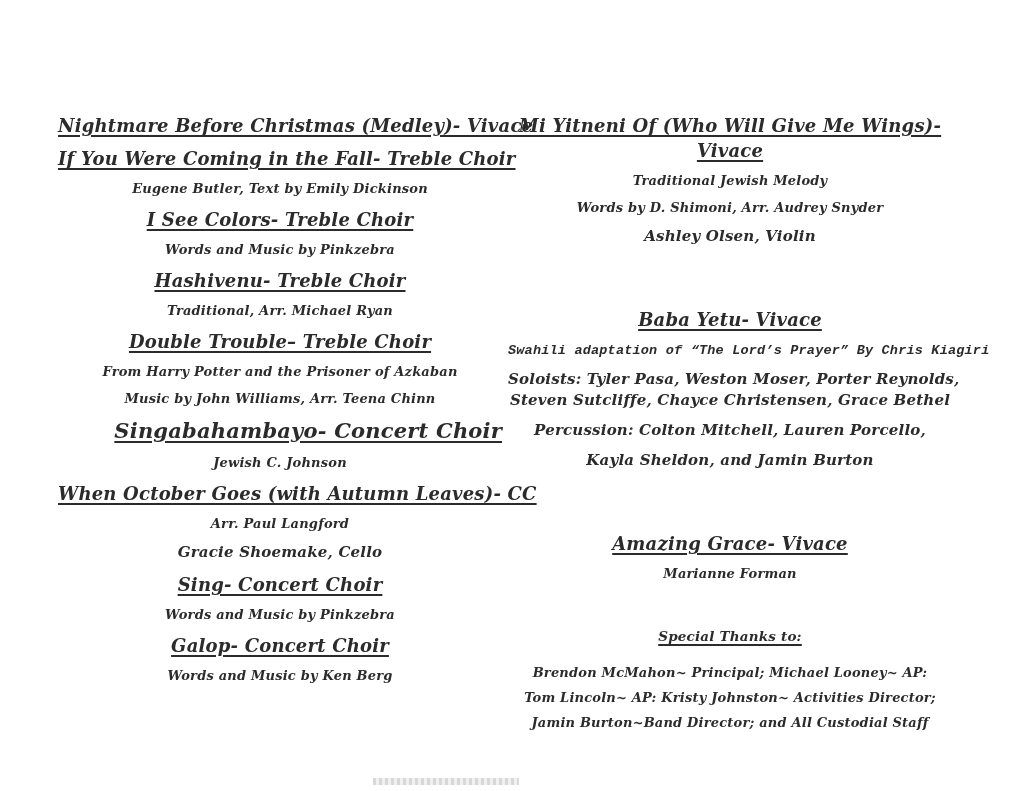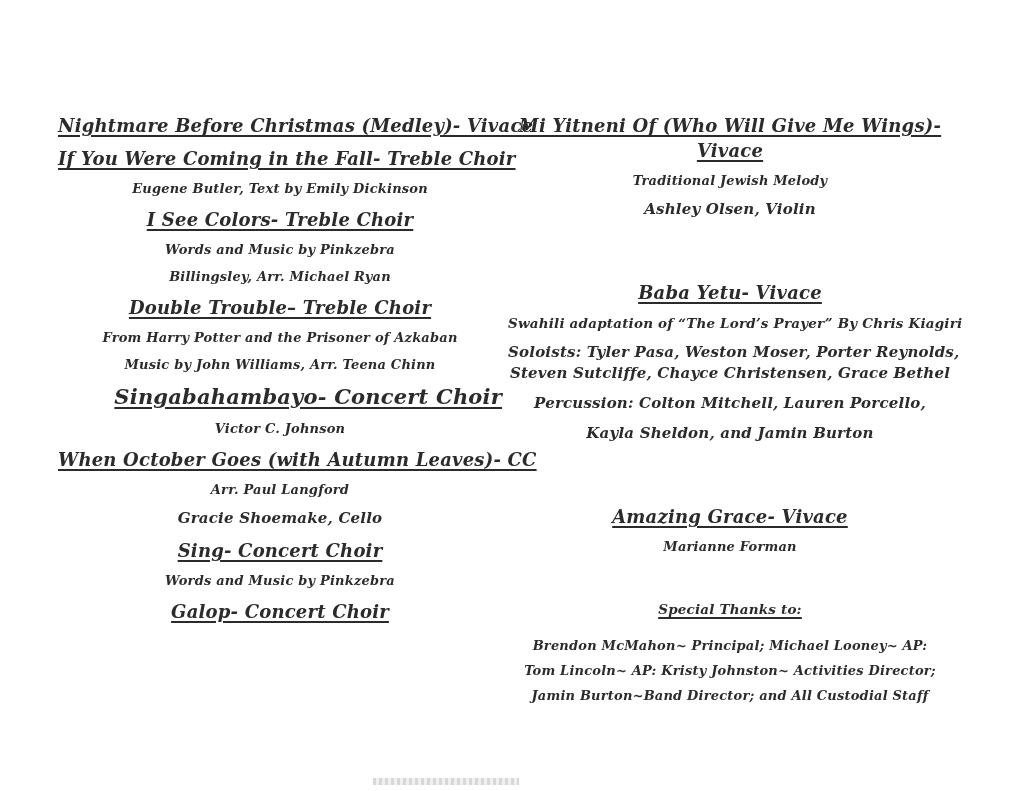--- a/index.html
+++ b/index.html
@@ -26,21 +26,21 @@
   }
   
   .t    { font-size: 18px;   line-height: 23px; margin: 10px 0; }
   
   .t-lg { font-size: 21px;   line-height: 26px; margin: 10px 0; text-align: right; }
   
   .c    { font-size: 13px;   line-height: 16px; margin: 11px 0; }
   
   .p    { font-size: 15px;   line-height: 19px; margin: 11px 0; }
   
-  .cw   { font-size: 13.5px; line-height: 17px; margin: 11px 0; }
+  .cw   { font-size: 13.5px; line-height: 17px; margin: 11px 0; font-family: Liberation Mono, monospace; }
   
   .th-h { font-size: 13.5px; line-height: 17px; margin: 20px 0; }
   
   .th   { font-size: 13px;   line-height: 16px; margin: 9px 0; }
   .u {
     text-decoration: underline;
     text-decoration-thickness: 1.5px;
     text-underline-offset: 3px;
   }
   .tight-b { margin-bottom: 2px; }
@@ -58,38 +58,41 @@
 </style>
 </head>
 <body style="background: rgb(255, 255, 255); color: rgb(43, 43, 43);">
 
 <div class="col col-left">
   <div class="line t u">Nightmare Before Christmas (Medley)- Vivace</div>
   <div class="line t u">If You Were Coming in the Fall- Treble Choir</div>
   <div class="line c">Eugene Butler, Text by Emily Dickinson</div>
   <div class="line t u">I See Colors- Treble Choir</div>
   <div class="line c">Words and Music by Pinkzebra</div>
-  <div class="line c">Billingsley, Arr. Michael Ryan</div>
+  <div class="line t u">Hashivenu- Treble Choir</div>
+  <div class="line c">Traditional, Arr. Michael Ryan</div>
   <div class="line t u">Double Trouble– Treble Choir</div>
   <div class="line c">From Harry Potter and the Prisoner of Azkaban</div>
   <div class="line c">Music by John Williams, Arr. Teena Chinn</div>
   <div class="line t-lg u">Singabahambayo- Concert Choir</div>
-  <div class="line c">Victor C. Johnson</div>
+  <div class="line c">Jewish C. Johnson</div>
   <div class="line t u">When October Goes (with Autumn Leaves)- CC</div>
   <div class="line c">Arr. Paul Langford</div>
   <div class="line p">Gracie Shoemake, Cello</div>
   <div class="line t u">Sing- Concert Choir</div>
   <div class="line c">Words and Music by Pinkzebra</div>
   <div class="line t u">Galop- Concert Choir</div>
+  <div class="line c">Words and Music by Ken Berg</div>
 </div>
 
 <div class="col col-right">
   <div class="line t u tight-b">Mi Yitneni Of (Who Will Give Me Wings)-</div>
   <div class="line t u tight-t">Vivace</div>
   <div class="line c">Traditional Jewish Melody</div>
+  <div class="line c">Words by D. Shimoni, Arr. Audrey Snyder</div>
   <div class="line p">Ashley Olsen, Violin</div>
   <div class="line t u gap-t">Baba Yetu- Vivace</div>
   <div class="line cw">Swahili adaptation of “The Lord’s Prayer” By Chris Kiagiri</div>
   <div class="line p tight-b">Soloists: Tyler Pasa, Weston Moser, Porter Reynolds,</div>
   <div class="line p tight-t">Steven Sutcliffe, Chayce Christensen, Grace Bethel</div>
   <div class="line p">Percussion: Colton Mitchell, Lauren Porcello,</div>
   <div class="line p">Kayla Sheldon, and Jamin Burton</div>
   <div class="line t u gap-t">Amazing Grace- Vivace</div>
   <div class="line c">Marianne Forman</div>
   <div class="line th-h u gap-t2">Special Thanks to:</div>

